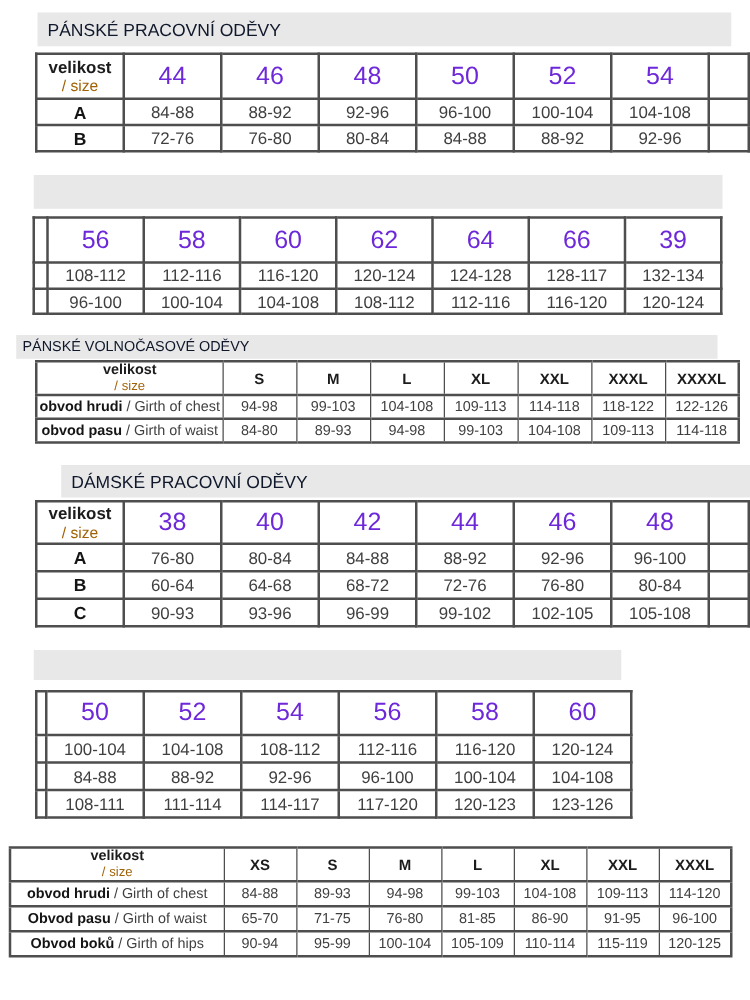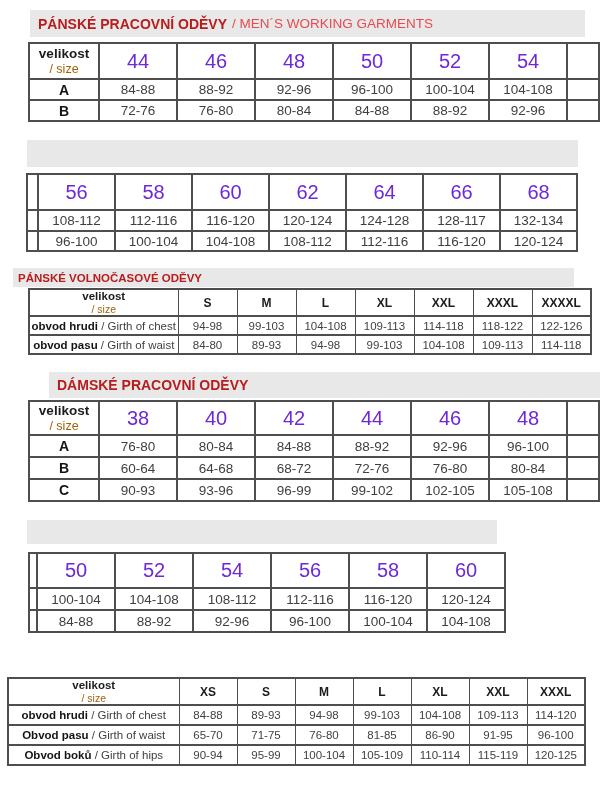--- a/index.html
+++ b/index.html
@@ -4,21 +4,21 @@
 <style>
   html,body{margin:0;padding:0;background:#fff;}
   .page{
     position:relative;width:600px;height:800px;background:#ffffff;
     overflow:hidden;font-family:"Liberation Sans",sans-serif;
   }
   .hbar{
     position:absolute;background:#e8e8e9;display:flex;align-items:center;
     box-sizing:border-box;padding-left:8px;white-space:nowrap;
   }
-  .ttl-bold{color:#b91c1c;font-weight:bold;font-size:14px;}
+  .ttl-bold{color:#0f172a;font-weight:normal;font-size:14px;}
   .ttl-light{color:#e94a50;font-weight:normal;font-size:13.5px;margin-left:5px;}
   #hdr-men{left:30px;top:10px;width:555px;height:27px;}
   #bar-men-divider{left:27px;top:140px;width:551px;height:27px;}
   #hdr-leisure{left:13px;top:268px;width:561px;height:19px;padding-left:5px;}
   #hdr-leisure .ttl-bold{font-size:11.5px;}
   #hdr-leisure .ttl-light{font-size:11px;margin-left:4px;}
   #hdr-ladies{left:30px;top:372px;width:555px;height:26px;margin-left:19px;}
   #bar-ladies-divider{left:27px;top:520px;width:470px;height:24px;}
 
   table.tbl{position:absolute;border-collapse:collapse;table-layout:fixed;background:#fff;}
@@ -45,21 +45,20 @@
   #t-ladies2{left:28px;top:552px;}
   #t-ladies3{left:7px;top:677px;}
 </style>
 </head>
 <body>
 
 <div class="page">
 
   <div class="hbar" id="hdr-men">
     <span class="ttl-bold">PÁNSKÉ PRACOVNÍ ODĚVY</span>
-    <span class="ttl-light">/ MEN´S WORKING GARMENTS</span>
   </div>
 
   <table class="tbl tbl-big" id="t-men1">
       <colgroup>
         <col style="width: 70px;">
         <col style="width: 78px;">
         <col style="width: 78px;">
         <col style="width: 78px;">
         <col style="width: 78px;">
         <col style="width: 78px;">
@@ -118,21 +117,21 @@
       </colgroup>
       <tbody>
         <tr style="height: 36px;">
           <td></td>
           <td class="col-hdr">56</td>
           <td class="col-hdr">58</td>
           <td class="col-hdr">60</td>
           <td class="col-hdr">62</td>
           <td class="col-hdr">64</td>
           <td class="col-hdr">66</td>
-          <td class="col-hdr">68</td>
+          <td class="col-hdr">39</td>
         </tr>
         <tr style="height: 21px;">
           <td></td>
           <td>108-112</td>
           <td>112-116</td>
           <td>116-120</td>
           <td>120-124</td>
           <td>124-128</td>
           <td>128-117</td>
           <td>132-134</td>
@@ -297,20 +296,29 @@
         </tr>
         <tr style="height: 22px;">
           <td></td>
           <td>84-88</td>
           <td>88-92</td>
           <td>92-96</td>
           <td>96-100</td>
           <td>100-104</td>
           <td>104-108</td>
         </tr>
+        <tr style="height: 22px;">
+          <td></td>
+          <td>108-111</td>
+          <td>111-114</td>
+          <td>114-117</td>
+          <td>117-120</td>
+          <td>120-123</td>
+          <td>123-126</td>
+        </tr>
       </tbody>
     </table>
 
   <table class="tbl tbl-small" id="t-ladies3">
       <colgroup>
         <col style="width: 171px;">
         <col style="width: 58px;">
         <col style="width: 58px;">
         <col style="width: 58px;">
         <col style="width: 58px;">

